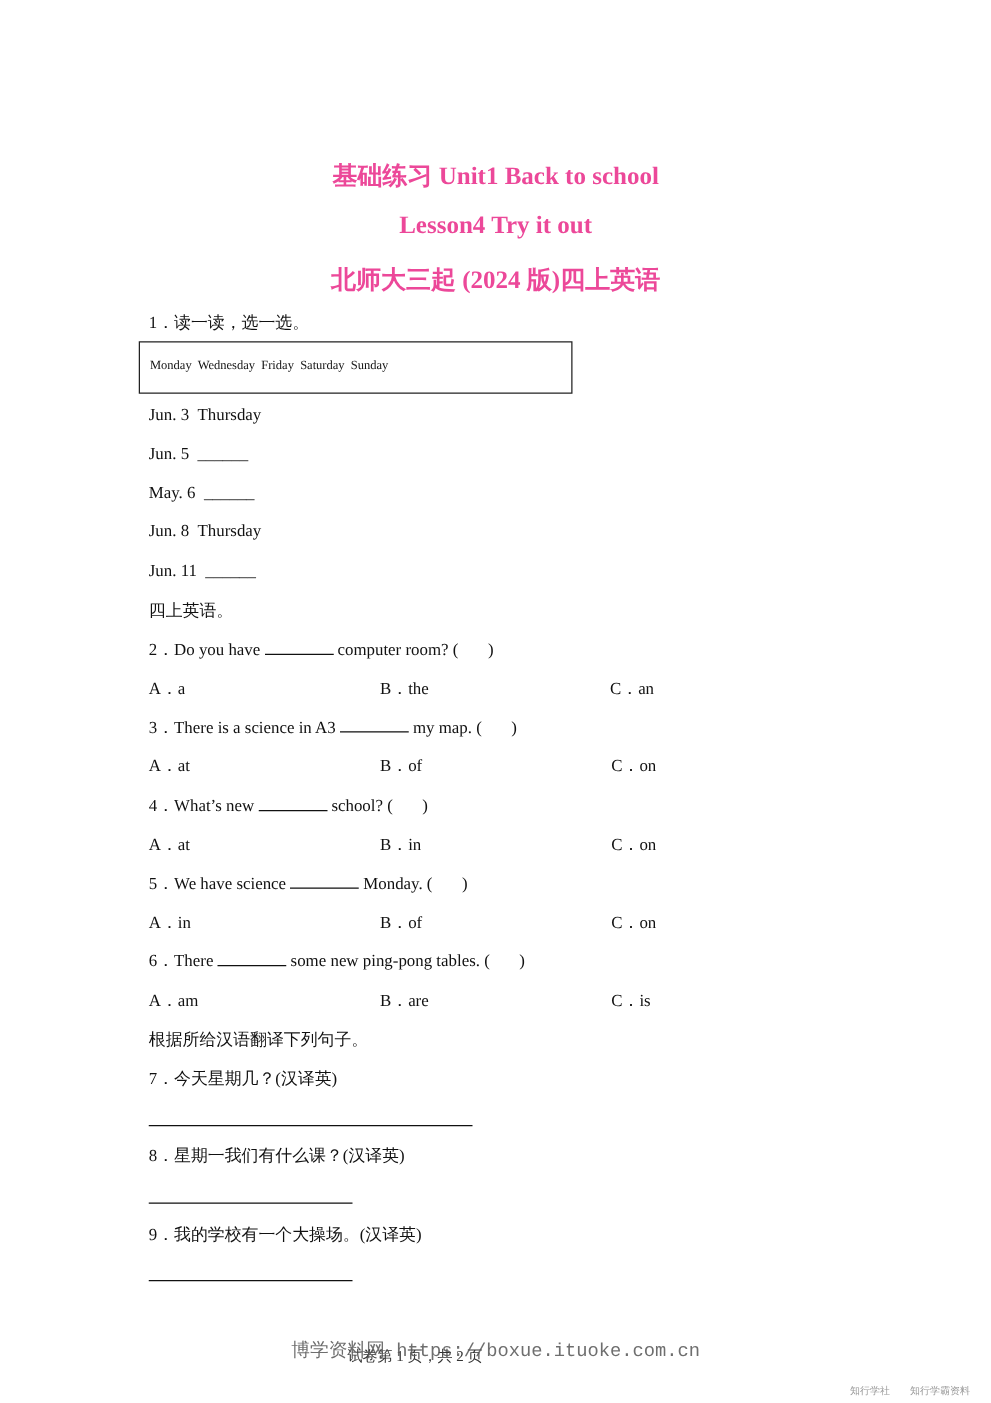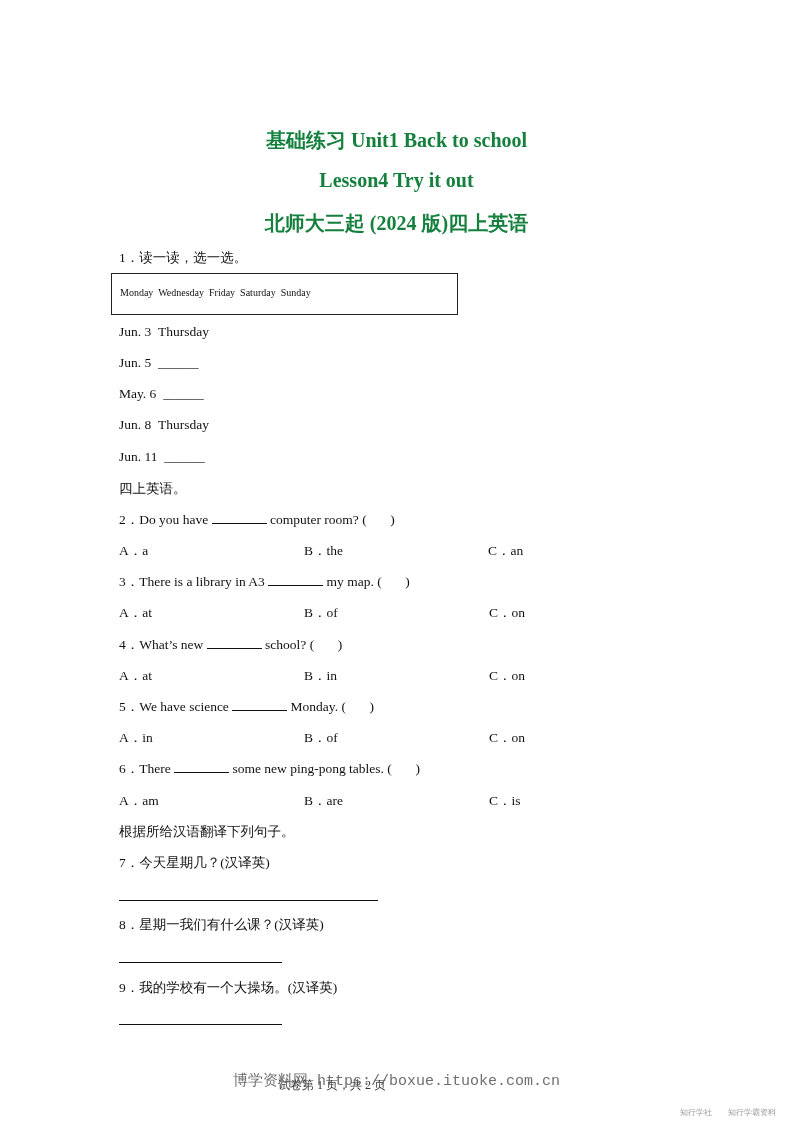--- a/index.html
+++ b/index.html
@@ -3,21 +3,21 @@
 <meta charset="utf-8">
 <style>
   html, body { margin: 0; padding: 0; background: #ffffff; }
   body {
     width: 793px; height: 1122px; position: relative; overflow: hidden;
     font-family: "Liberation Serif", "DejaVu Serif", serif;
     color: #111;
   }
   .title {
     position: absolute; left: 0; width: 793px; text-align: center;
-    font-weight: bold; font-size: 20px; color: #15803d;
+    font-weight: bold; font-size: 20px; color: #ec4899;
   }
   .line {
     position: absolute; left: 119px; font-size: 13.5px; white-space: nowrap;
   }
   .word-box {
     position: absolute; left: 111px; top: 273px; width: 347px; height: 42px;
     border: 1px solid #222; box-sizing: border-box;
   }
   .word-box span {
     position: absolute; left: 8px; top: 13px; font-size: 10px; white-space: pre;
@@ -73,21 +73,21 @@
 <div class="line" style="top:511px;">
   <span>2．</span><span>Do you have</span>
   <span class="blank" style="width:55px;"></span>
   <span style="white-space:pre;">computer room? (       )</span>
 </div>
 <div class="opt" style="left:119px; top:542px;">A．a</div>
 <div class="opt" style="left:304px; top:542px;">B．the</div>
 <div class="opt" style="left:488px; top:542px;">C．an</div>
 
 <div class="line" style="top:573px;">
-  <span>3．</span><span>There is a library in A3</span>
+  <span>3．</span><span>There is a science in A3</span>
   <span class="blank" style="width:55px;"></span>
   <span style="white-space:pre;">my map. (       )</span>
 </div>
 <div class="opt" style="left:119px; top:604px;">A．at</div>
 <div class="opt" style="left:304px; top:604px;">B．of</div>
 <div class="opt" style="left:489px; top:604px;">C．on</div>
 
 <div class="line" style="top:636px;">
   <span>4．</span><span>What’s new</span>
   <span class="blank" style="width:55px;"></span>

